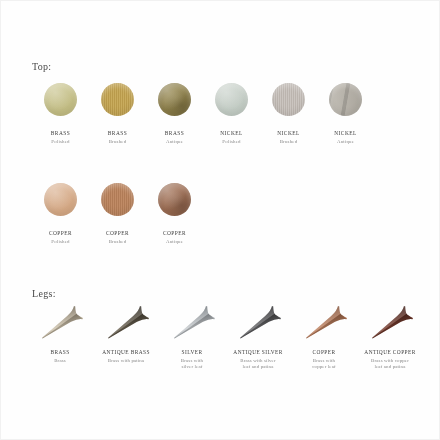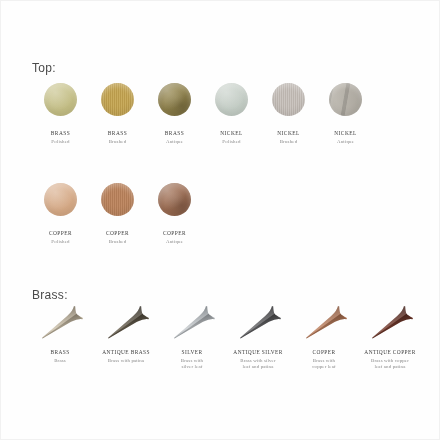--- a/index.html
+++ b/index.html
@@ -19,22 +19,22 @@
     position: absolute;
     inset: 0;
     background: #fefefe;
     border: 1px solid #f1f1f1;
     box-sizing: border-box;
   }
 
   
   .section-label {
     position: absolute;
-    font-family: Liberation Sans, sans-serif;
-    font-size: 12px;
+    font-family: Liberation Serif, serif;
+    font-size: 10px;
     letter-spacing: 0.3px;
     color: #4a4a4a;
   }
   #top-section-label { left: 31px; top: 60px; }
   #legs-section-label { left: 31px; top: 287px; }
 
   
   .swatch-row {
     position: absolute;
     display: flex;
@@ -166,21 +166,21 @@
         <div class="swatch-name">COPPER</div>
         <div class="swatch-sub">Brushed</div>
       </div>
       <div class="swatch-cell">
         <div class="swatch-disc" style="background: radial-gradient(circle at 28% 24%, rgba(255, 255, 255, 0.3), rgba(0, 0, 0, 0) 55%), radial-gradient(circle at 72% 68%, rgba(0, 0, 0, 0.22), rgba(0, 0, 0, 0) 52%), radial-gradient(circle at 55% 45%, rgb(168, 119, 92), rgb(142, 97, 72));"></div>
         <div class="swatch-name">COPPER</div>
         <div class="swatch-sub">Antique</div>
       </div>
     </div>
 
-  <div class="section-label" id="legs-section-label">Brass:</div>
+  <div class="section-label" id="legs-section-label">Legs:</div>
 
   <div id="legs-row">
       <div class="leg-cell">
         <div class="leg-art"><svg viewBox="0 0 60 42" width="60" height="42">
             <defs>
               <linearGradient id="leggrad0" x1="0" y1="1" x2="1" y2="0">
                 <stop offset="0%" stop-color="#6f6452"></stop>
                 <stop offset="42%" stop-color="#cfc4ae"></stop>
                 <stop offset="100%" stop-color="#6f6452"></stop>
               </linearGradient>

